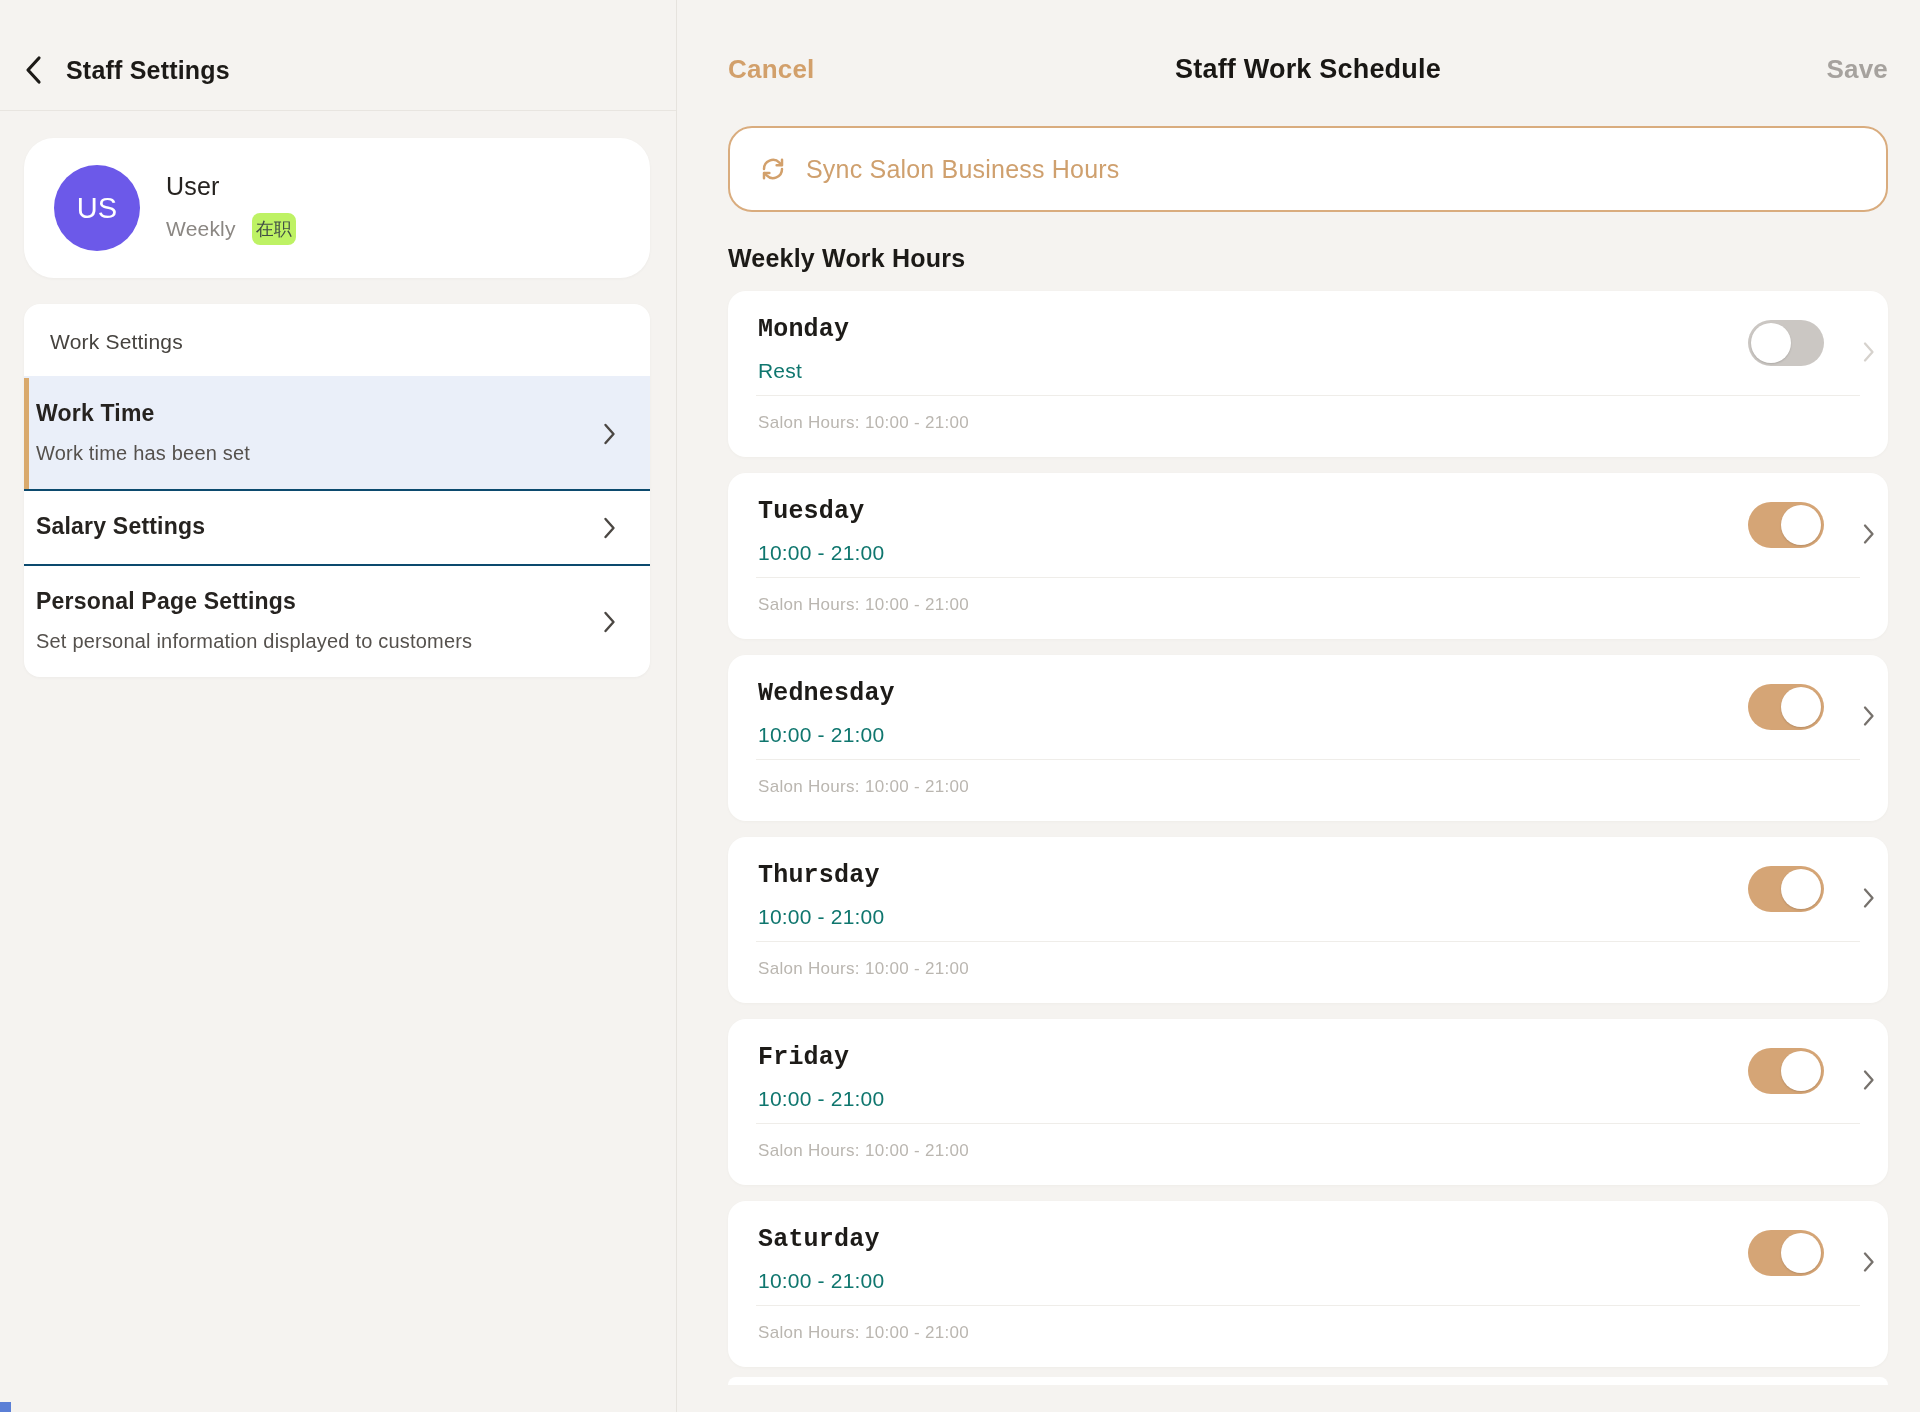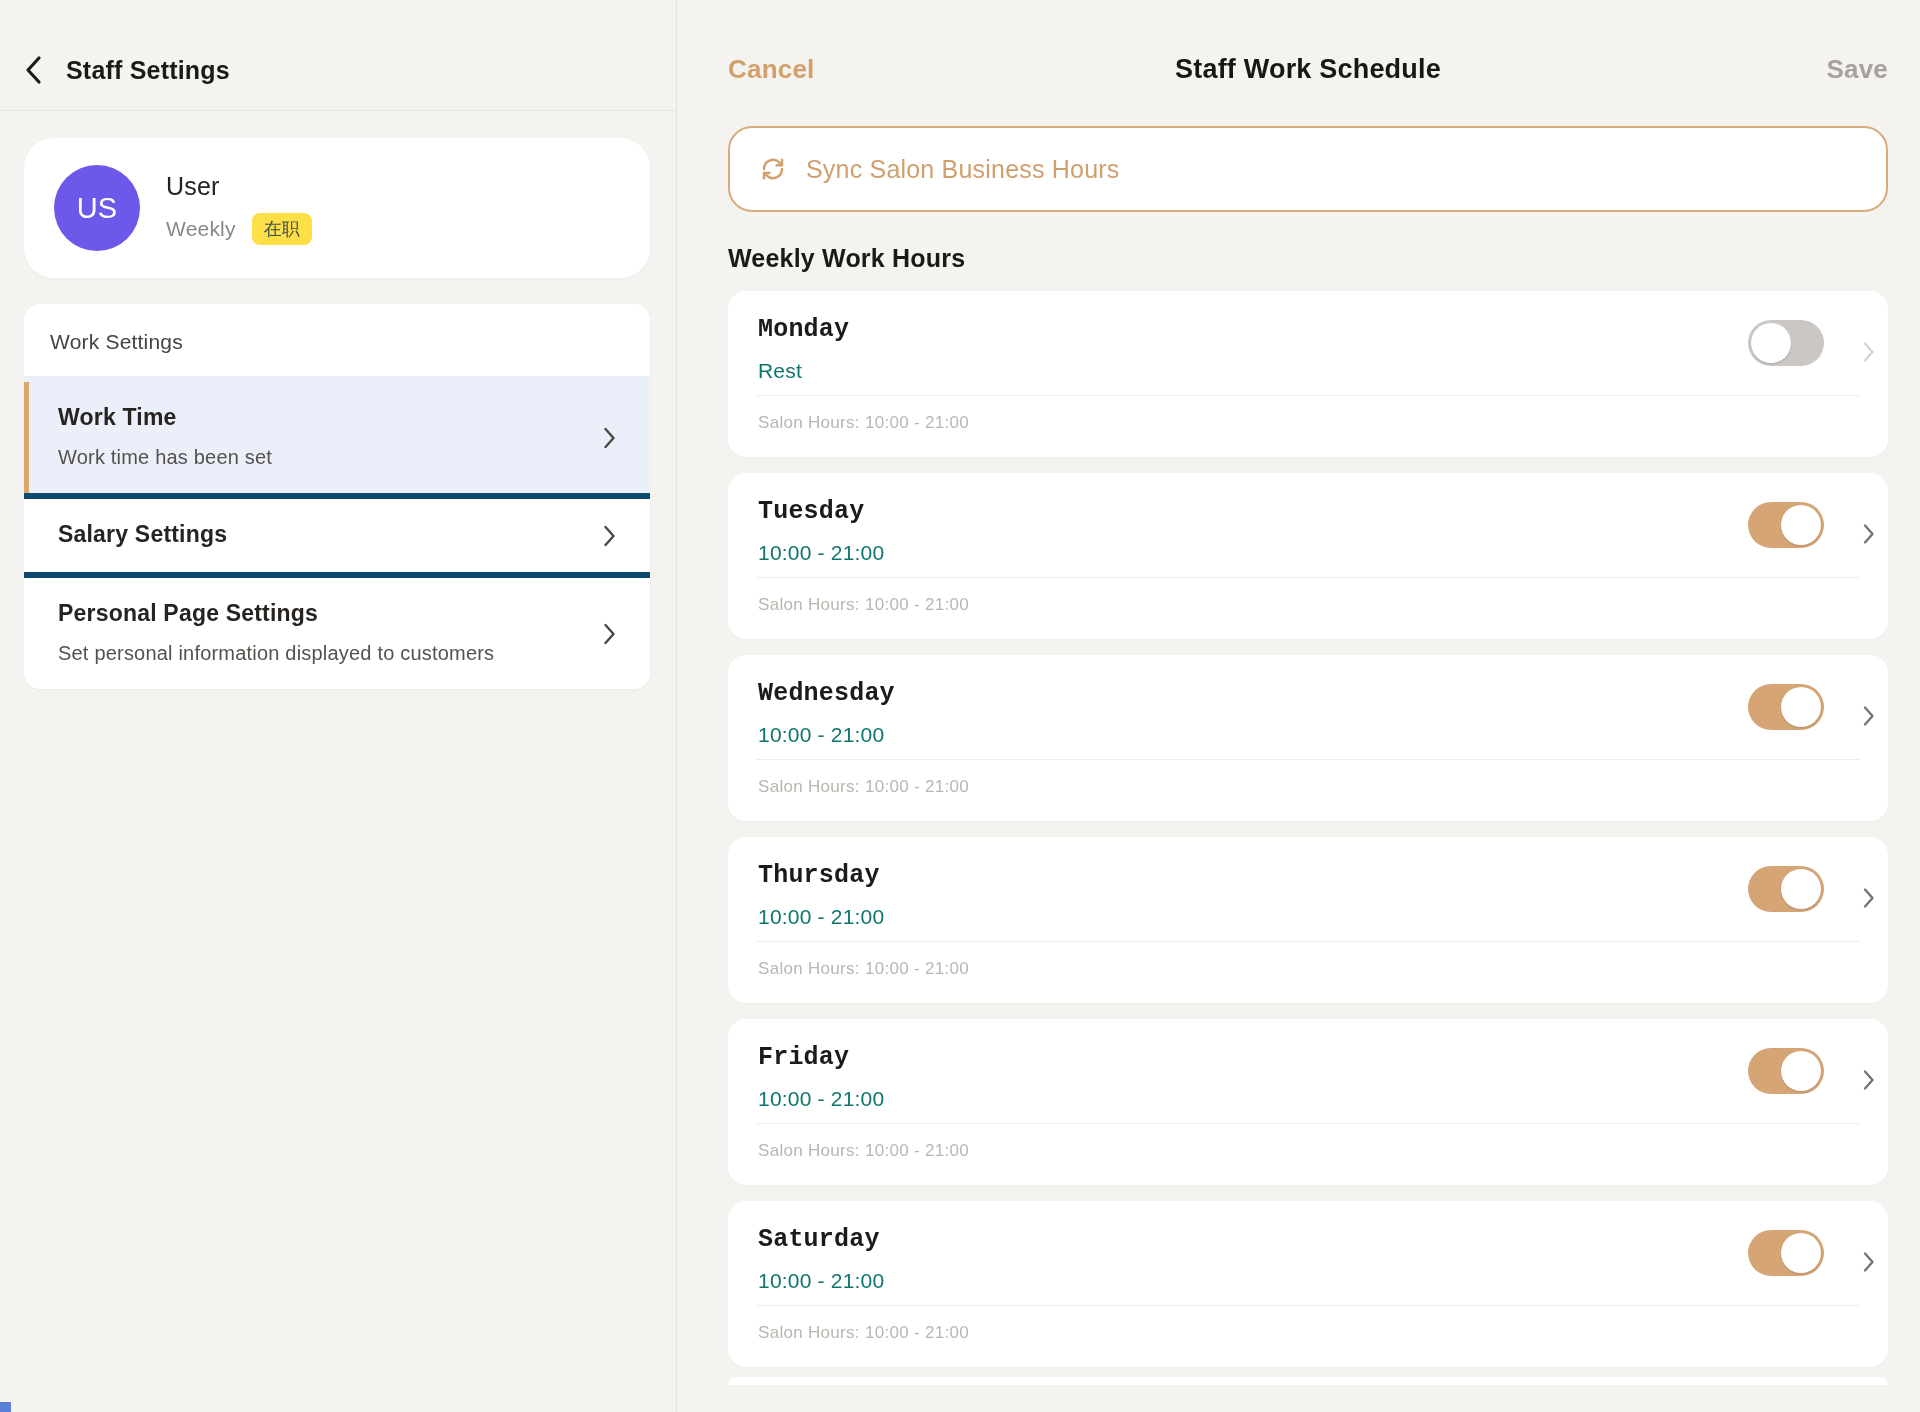--- a/index.html
+++ b/index.html
@@ -21,26 +21,26 @@
 
   .card { background:#FFFFFF; border-radius:16px; box-shadow:0 1px 3px rgba(60,50,40,.04); }
 
   .user-card { margin:27px 26px 0 24px; height:140px; display:flex; align-items:center; padding:0 30px;border-radius:30px; }
   .avatar { width:86px; height:86px; border-radius:50%; background:#6C59E9; color:#fff;
             display:flex; align-items:center; justify-content:center; font-size:29px; font-weight:500; }
   .user-info { margin-left:26px; }
   .user-name { font-size:25px; font-weight:500; color:#25221F; }
   .user-row { display:flex; align-items:center; margin-top:12px; }
   .user-role { font-size:21px; color:#8B8783; }
-  .status-badge { margin-left:16px; background:#fde047; color:#414E46; font-size:18px;
-                  padding:7px 12px; border-radius:8px; line-height:1; }
+  .status-badge { margin-left:16px; background:#bef264; color:#414E46; font-size:18px;
+                  padding:7px 4px; border-radius:8px; line-height:1; }
 
   .menu-card { margin:26px 26px 0 24px; overflow:hidden; }
   .menu-section-label { padding:26px 26px 22px 26px; font-size:21px; color:#46433F; }
-  .menu-item { position:relative; padding:22px 70px 24px 34px; border-top:6px solid #0c4a6e; cursor:pointer; }
+  .menu-item { position:relative; padding:22px 70px 24px 12px; border-top:2px solid #0c4a6e; cursor:pointer; }
   .menu-item.selected { background:#EAEFF9; border-top-color:transparent; }
   .menu-item.selected::before { content:""; position:absolute; left:0; top:0; bottom:0; width:5px; background:#D9A96C; }
   .menu-item-title { font-size:23px; font-weight:600; color:#262320; }
   .menu-item-sub { margin-top:15px; font-size:20px; color:#55514D; }
   .menu-item .chev { position:absolute; right:34px; top:50%; transform:translateY(-50%); }
 
   
   .main { flex:1; padding:0 32px 0 51px; position:relative; }
   .main-header { position:relative; margin-top:50px; height:38px; display:flex; align-items:center; }
   .btn-cancel { font-size:26px; font-weight:600; color:#D2A06B; cursor:pointer; }

